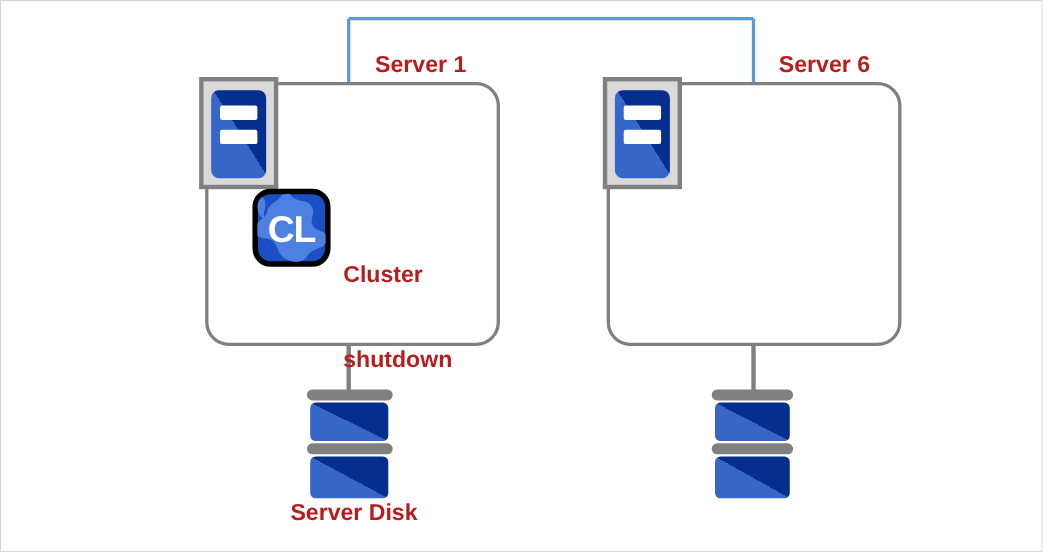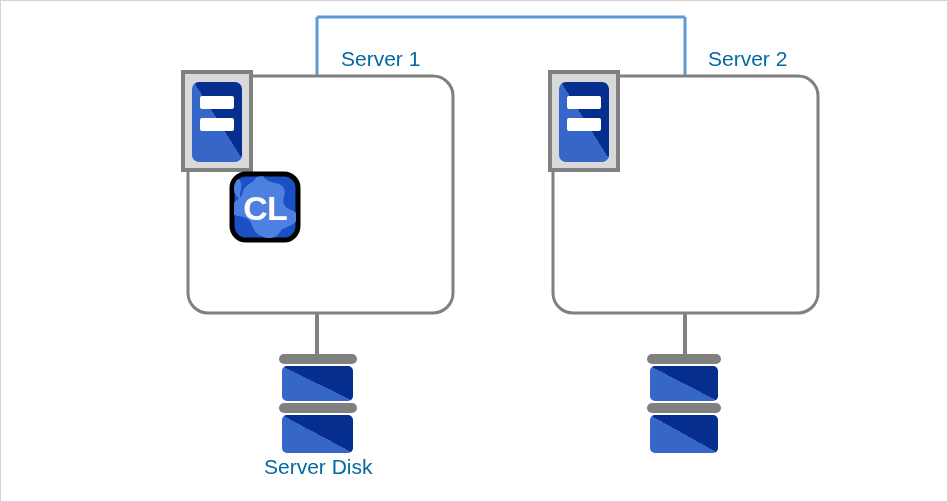--- a/index.html
+++ b/index.html
@@ -21,24 +21,25 @@
   }
   .svg-layer {
     position: absolute;
     left: 0;
     top: 0;
     width: 948px;
     height: 502px;
   }
   .label {
     position: absolute;
-    color: #0369a1;
+    color: #b91c1c;
     font-size: 21px;
     line-height: 25px;
     white-space: pre;
+    font-weight: bold;
   }
   #label-server1 { left: 340px; top: 45px; }
   #label-server2 { left: 707px; top: 45px; }
   #label-mirror-disk { left: 263px; top: 453px; }
   #label-cluster-shutdown {
     left: 311px;
     top: 184px;
     font-size: 21px;
     line-height: 26px;
   }
@@ -143,18 +144,22 @@
       <rect x="646" y="353" width="74" height="10" rx="5" fill="#808080"></rect>
       <rect x="649" y="365" width="68" height="35" rx="5" fill="url(#diskSplit)"></rect>
       <rect x="646" y="402" width="74" height="10" rx="5" fill="#808080"></rect>
       <rect x="649" y="414" width="68" height="38" rx="5" fill="url(#diskSplit)"></rect>
     </g>
 
   </svg>
 
   <div class="label" id="label-server1">Server 1</div>
 
-  <div class="label" id="label-server2">Server 2</div>
+  <div class="label" id="label-server2">Server 6</div>
 
+  <div class="label" id="label-cluster-shutdown">
+    <div>Cluster</div>
+    <div>shutdown</div>
+  </div>
 
   <div class="label" id="label-mirror-disk">Server Disk</div>
 
 </div>
 
 </body></html>

